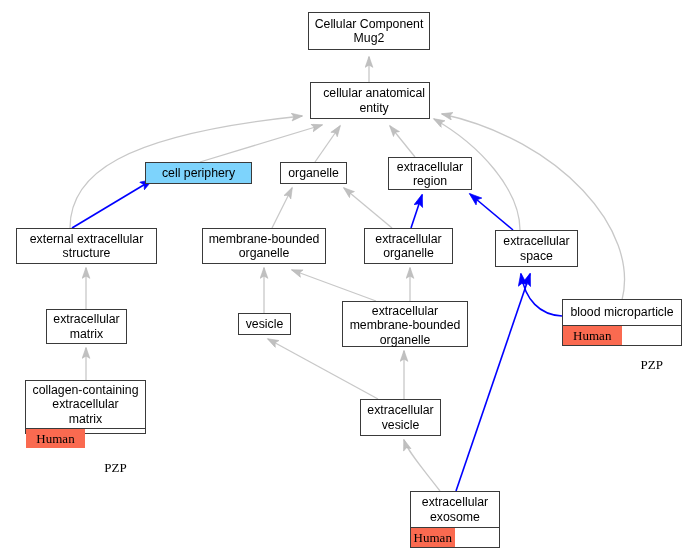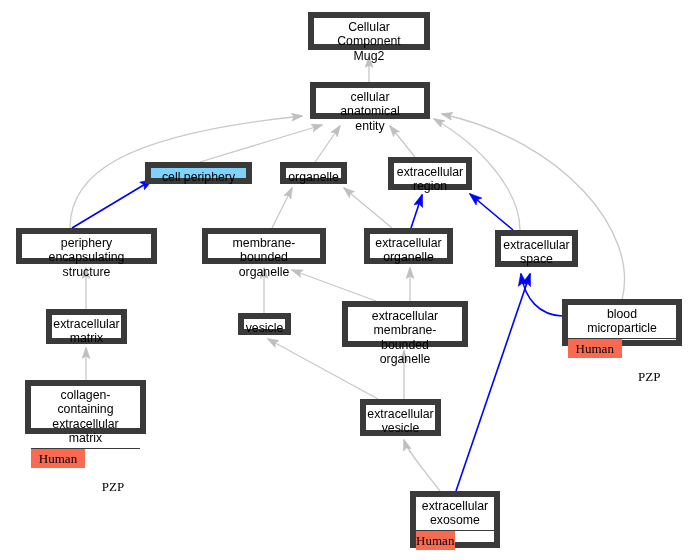--- a/index.html
+++ b/index.html
@@ -21,21 +21,21 @@
     position: absolute;
     left: 0;
     top: 0;
     width: 697px;
     height: 560px;
     pointer-events: none;
   }
   .node {
     position: absolute;
     box-sizing: border-box;
-    border: 6px solid #a3a3a3;
+    border: 1px solid #a3a3a3;
     background: #ffffff;
     display: flex;
     flex-direction: column;
     z-index: 5;
   }
   .node-label {
     flex: 1 1 auto;
     display: flex;
     align-items: center;
     justify-content: center;
@@ -111,36 +111,36 @@
         <path d="M 456,491 L 530,274" fill="none" stroke="#0000ff" stroke-width="1.6" marker-end="url(#arrow-partof)"></path>
         <path d="M 562,316 C 540,315 525,300 521,274" fill="none" stroke="#0000ff" stroke-width="1.6" marker-end="url(#arrow-partof)"></path>
       </g>
   </svg>
 
   <div id="node-layer">
       <div class="node" style="left: 308px; top: 12px; width: 122px; height: 38px; border-color: rgb(58, 58, 58); background: rgb(255, 255, 255);">
         <div class="node-label" style="border-bottom-color: rgb(58, 58, 58);">Cellular Component
 Mug2</div>
       </div>
-      <div class="node" style="left: 310px; top: 82px; width: 120px; height: 37px; border-color: rgb(58, 58, 58); background: rgb(255, 255, 255);">
+      <div class="node" style="left: 310px; top: 82px; width: 120px; height: 37px; border-color: rgb(58, 58, 58); background: rgb(255, 255, 255); align-items: flex-end;">
         <div class="node-label" style="border-bottom-color: rgb(58, 58, 58);">cellular anatomical
 entity</div>
       </div>
       <div class="node" style="left: 145px; top: 162px; width: 107px; height: 22px; border-color: rgb(58, 58, 58); background: #7dd3fc;">
         <div class="node-label" style="border-bottom-color: rgb(58, 58, 58);">cell periphery</div>
       </div>
       <div class="node" style="left: 280px; top: 162px; width: 67px; height: 22px; border-color: rgb(58, 58, 58); background: rgb(255, 255, 255);">
         <div class="node-label" style="border-bottom-color: rgb(58, 58, 58);">organelle</div>
       </div>
       <div class="node" style="left: 388px; top: 157px; width: 84px; height: 33px; border-color: rgb(58, 58, 58); background: rgb(255, 255, 255);">
         <div class="node-label" style="border-bottom-color: rgb(58, 58, 58);">extracellular
 region</div>
       </div>
       <div class="node" style="left: 16px; top: 228px; width: 141px; height: 36px; border-color: rgb(58, 58, 58); background: rgb(255, 255, 255);">
-        <div class="node-label" style="border-bottom-color: rgb(58, 58, 58);">periphery encapsulating
+        <div class="node-label" style="border-bottom-color: rgb(58, 58, 58);">external extracellular
 structure</div>
       </div>
       <div class="node" style="left: 202px; top: 228px; width: 124px; height: 36px; border-color: rgb(58, 58, 58); background: rgb(255, 255, 255);">
         <div class="node-label" style="border-bottom-color: rgb(58, 58, 58);">membrane-bounded
 organelle</div>
       </div>
       <div class="node" style="left: 364px; top: 228px; width: 89px; height: 36px; border-color: rgb(58, 58, 58); background: rgb(255, 255, 255);">
         <div class="node-label" style="border-bottom-color: rgb(58, 58, 58);">extracellular
 organelle</div>
       </div>

